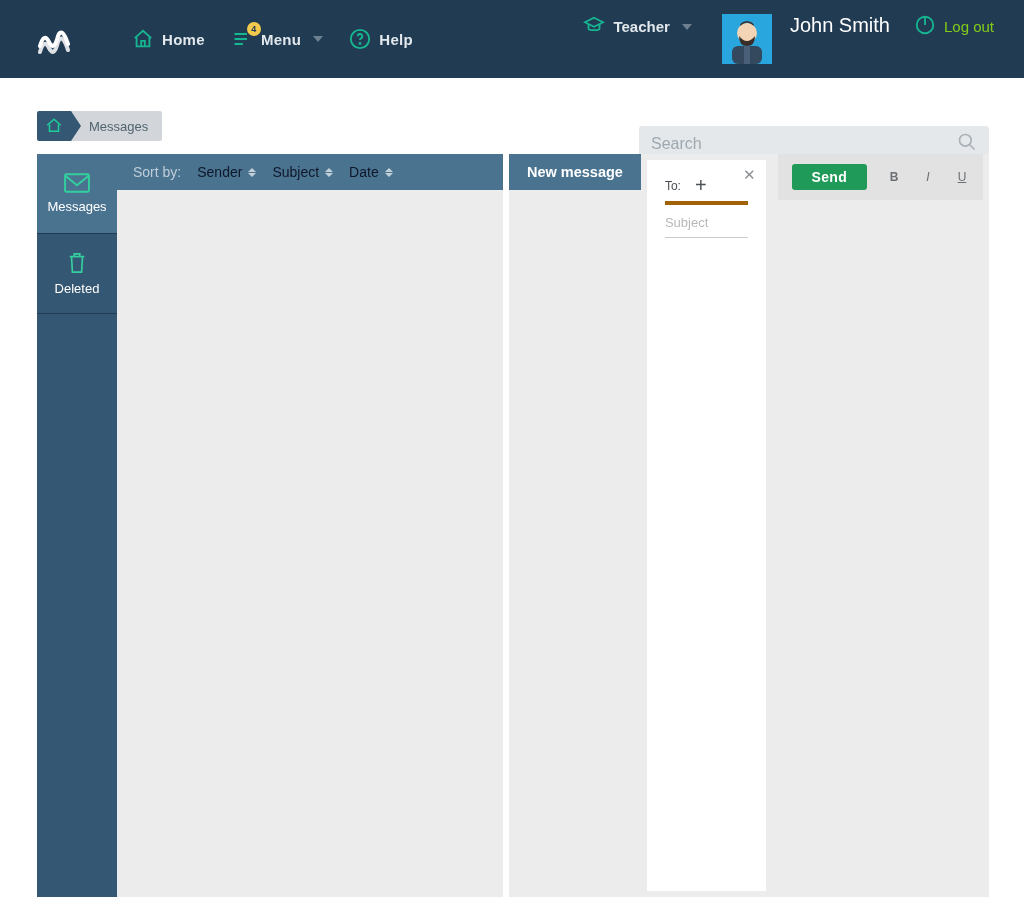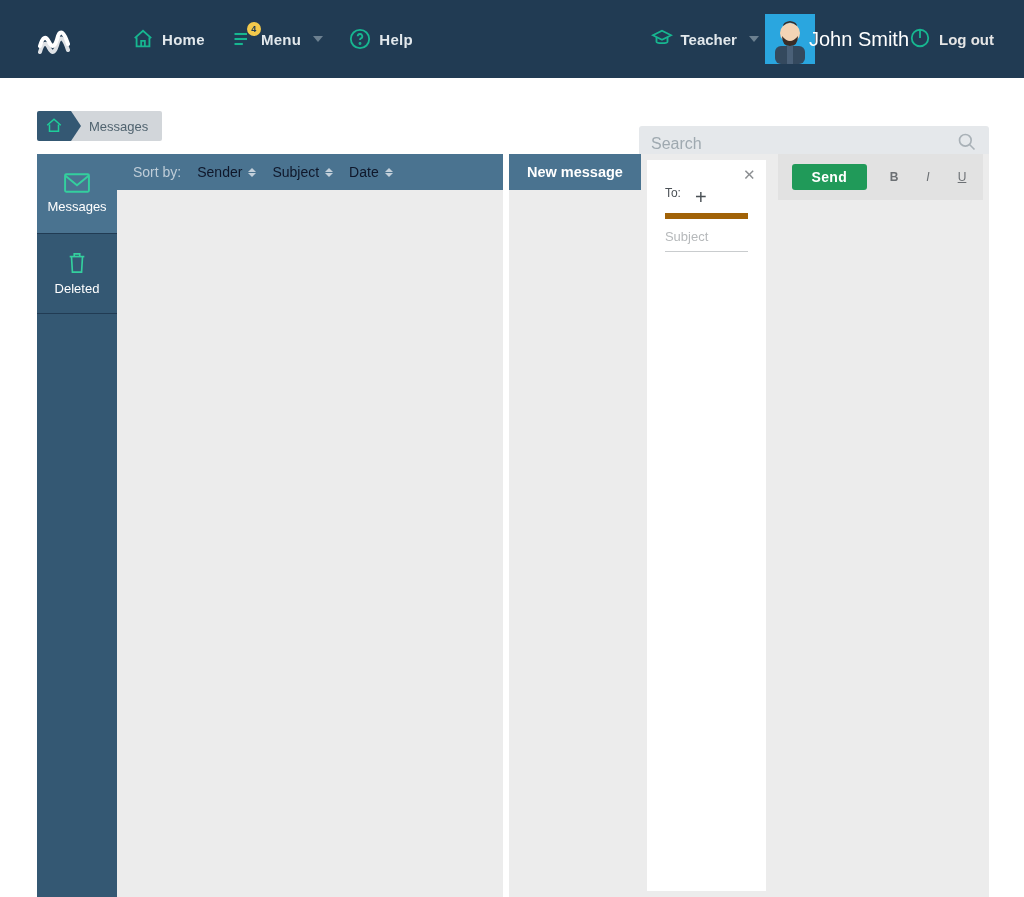--- a/index.html
+++ b/index.html
@@ -24,27 +24,27 @@
   .badge {
     position:absolute; top:-6px; right:-8px;
     background:#f2c94c; color:#213b53; font-size:9px; font-weight:700;
     width:14px; height:14px; border-radius:50%;
     display:flex; align-items:center; justify-content:center;
   }
   .menu-wrap { position:relative; }
   .caret {
     width:0;height:0;border-left:5px solid transparent;border-right:5px solid transparent;border-top:6px solid #6c8090; margin-left:4px;
   }
-  .nav-right { margin-left:auto; display:flex; align-items:center; }
+  .nav-right { margin-left:auto; display:flex; align-items:flex-start; gap:24px; }
   .teacher { display:flex; align-items:center; gap:8px; color:#e2e8ec; font-weight:600; font-size:15px; cursor:pointer;}
   .teacher .cap-icon svg { stroke:#17b690; }
   .avatar { width:50px; height:50px; background:#2aa6df; display:flex; align-items:flex-end; justify-content:center; margin-left:6px; margin-right:-6px;}
   .avatar svg { display:block;}
   .username { color:#fff; font-size:20px; font-weight:500; }
-  .logout { display:flex; align-items:center; gap:8px; color:#e5e5e5; font-weight:700; font-size:15px; cursor:pointer; }
+  .logout { display:flex; align-items:center; gap:8px; color:#84cc16; font-weight:400; font-size:15px; cursor:pointer; }
   .logout .icon svg { stroke:#17b690; }
 
   
   .subbar {
     display:flex; align-items:center; padding: 20px 35px 0 37px; height:76px;
   }
   .bc-home {
     width:34px; height:30px; background:#345873; display:flex; align-items:center; justify-content:center; border-radius:2px 0 0 2px;
   }
   .bc-home svg { stroke:#1ecf9a; fill:none;}
@@ -92,21 +92,21 @@
   .right-col {
     flex:1; background:#ececec; margin-left:6px; display:flex; flex-direction:row;
   }
   .right-header {
     height:36px; background:#4a7390; color:#fff; font-size:14.5px; font-weight:600; display:flex; align-items:center; padding:0 18px;
   }
   .compose {
     margin:6px; flex:1; background:#fff; display:flex; flex-direction:column; position:relative; padding:10px 18px 0 18px;
   }
   .close-x { position:absolute; top:6px; right:10px; color:#8c8f92; font-size:15px; cursor:pointer; font-weight:300; }
-  .row-to { display:flex; align-items:flex-start; border-bottom:6px solid #a16207; padding:4px 0;margin-top:12px; }
+  .row-to { display:flex; align-items:center; border-bottom:4px solid #a16207; padding:4px 0; }
   .row-to .lbl { font-size:12px; color:#4a5055; margin-right:10px; }
   .row-to input { flex:1; border:none; outline:none; font-size:13px; color:#4a5055; }
   .row-to input::placeholder { color:#b6b9bb; }
   .row-to .plus { font-size:20px; color:#4a5055; cursor:pointer; font-weight:400; padding:0 4px;}
   .row-subj { border-bottom:1px solid #c9ccce; padding:8px 0 6px 0; }
   .row-subj input { width:100%; border:none; outline:none; font-size:13px; color:#4a5055; }
   .row-subj input::placeholder { color:#b6b9bb; }
   .body-area { flex:1; }
   .compose-footer {
     margin:0 6px 6px 6px; background:#e2e2e2; height:46px; display:flex; align-items:center; padding:0 14px; gap:20px;

